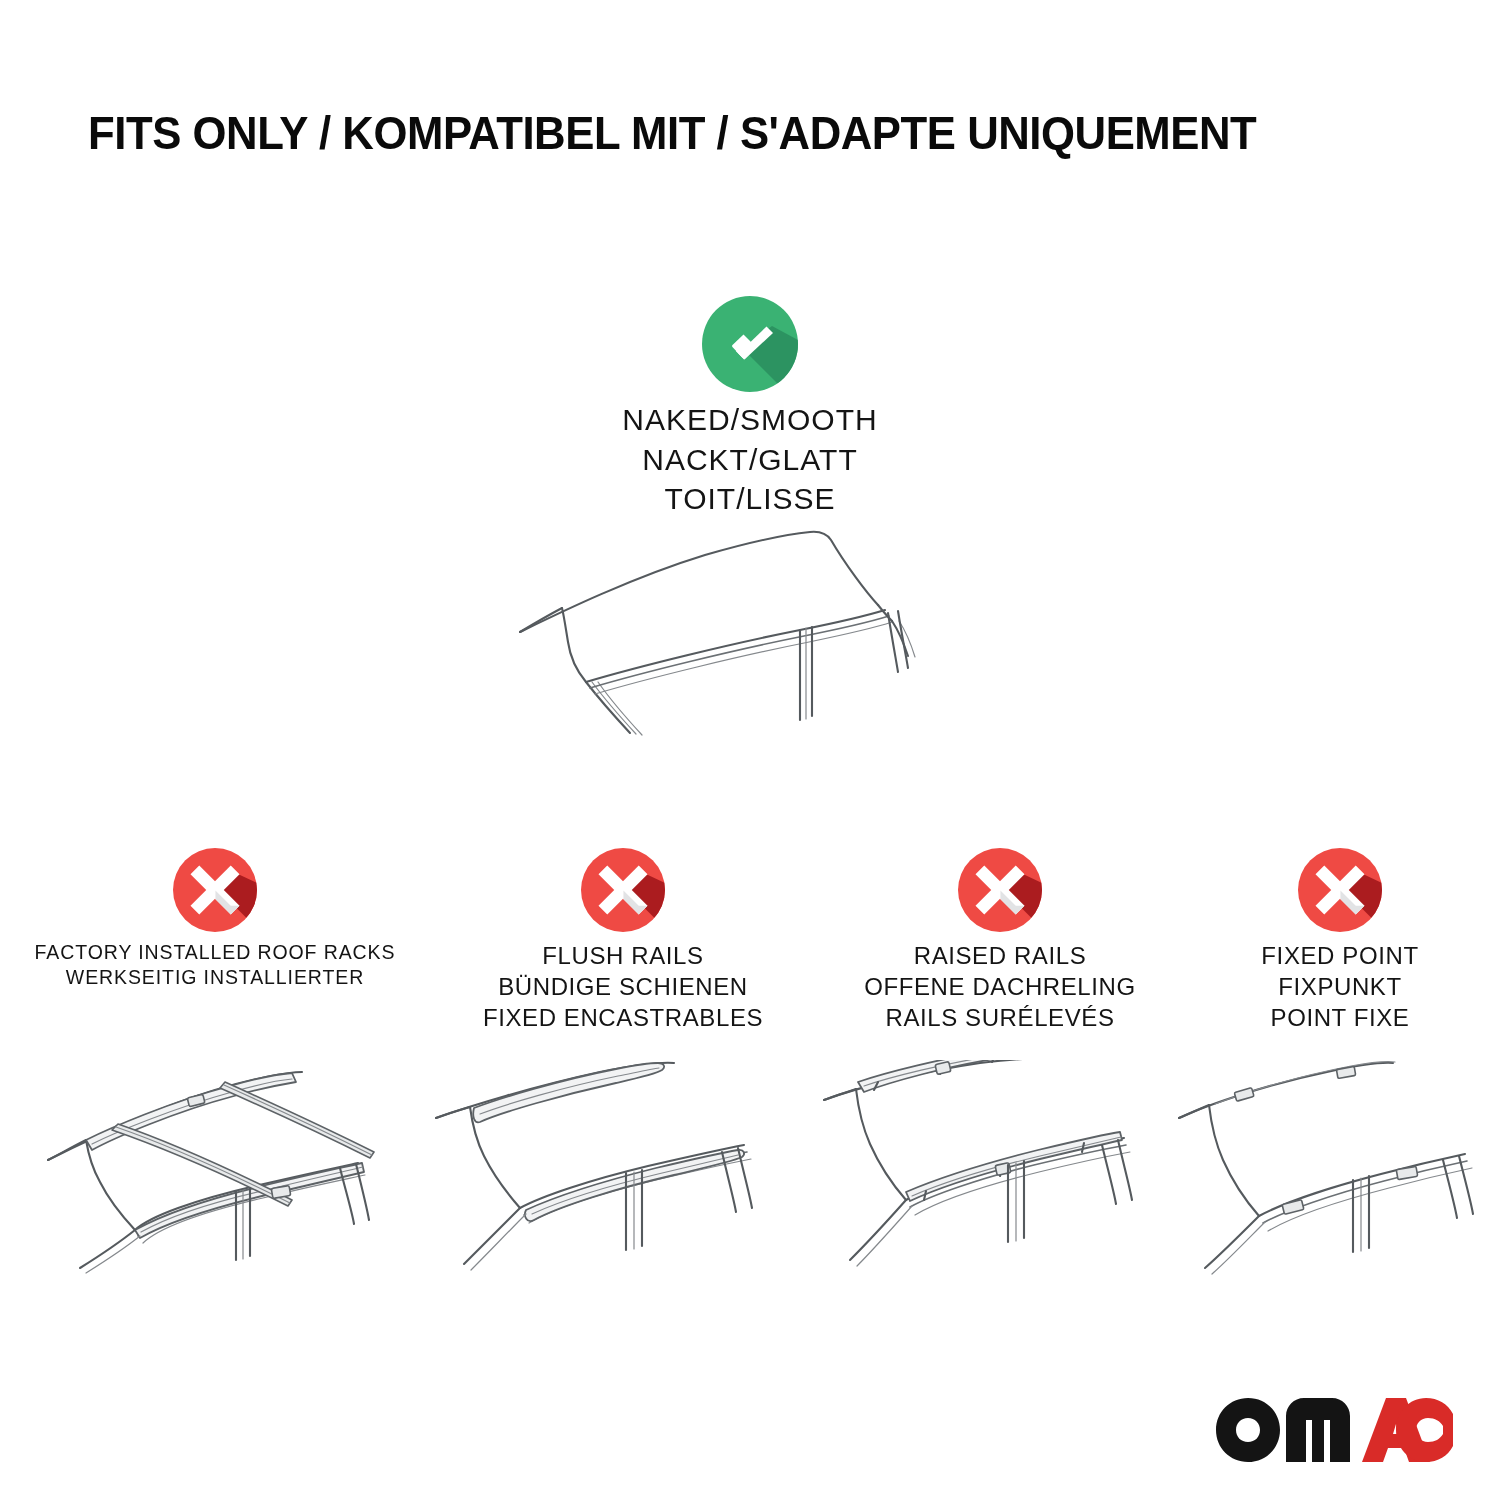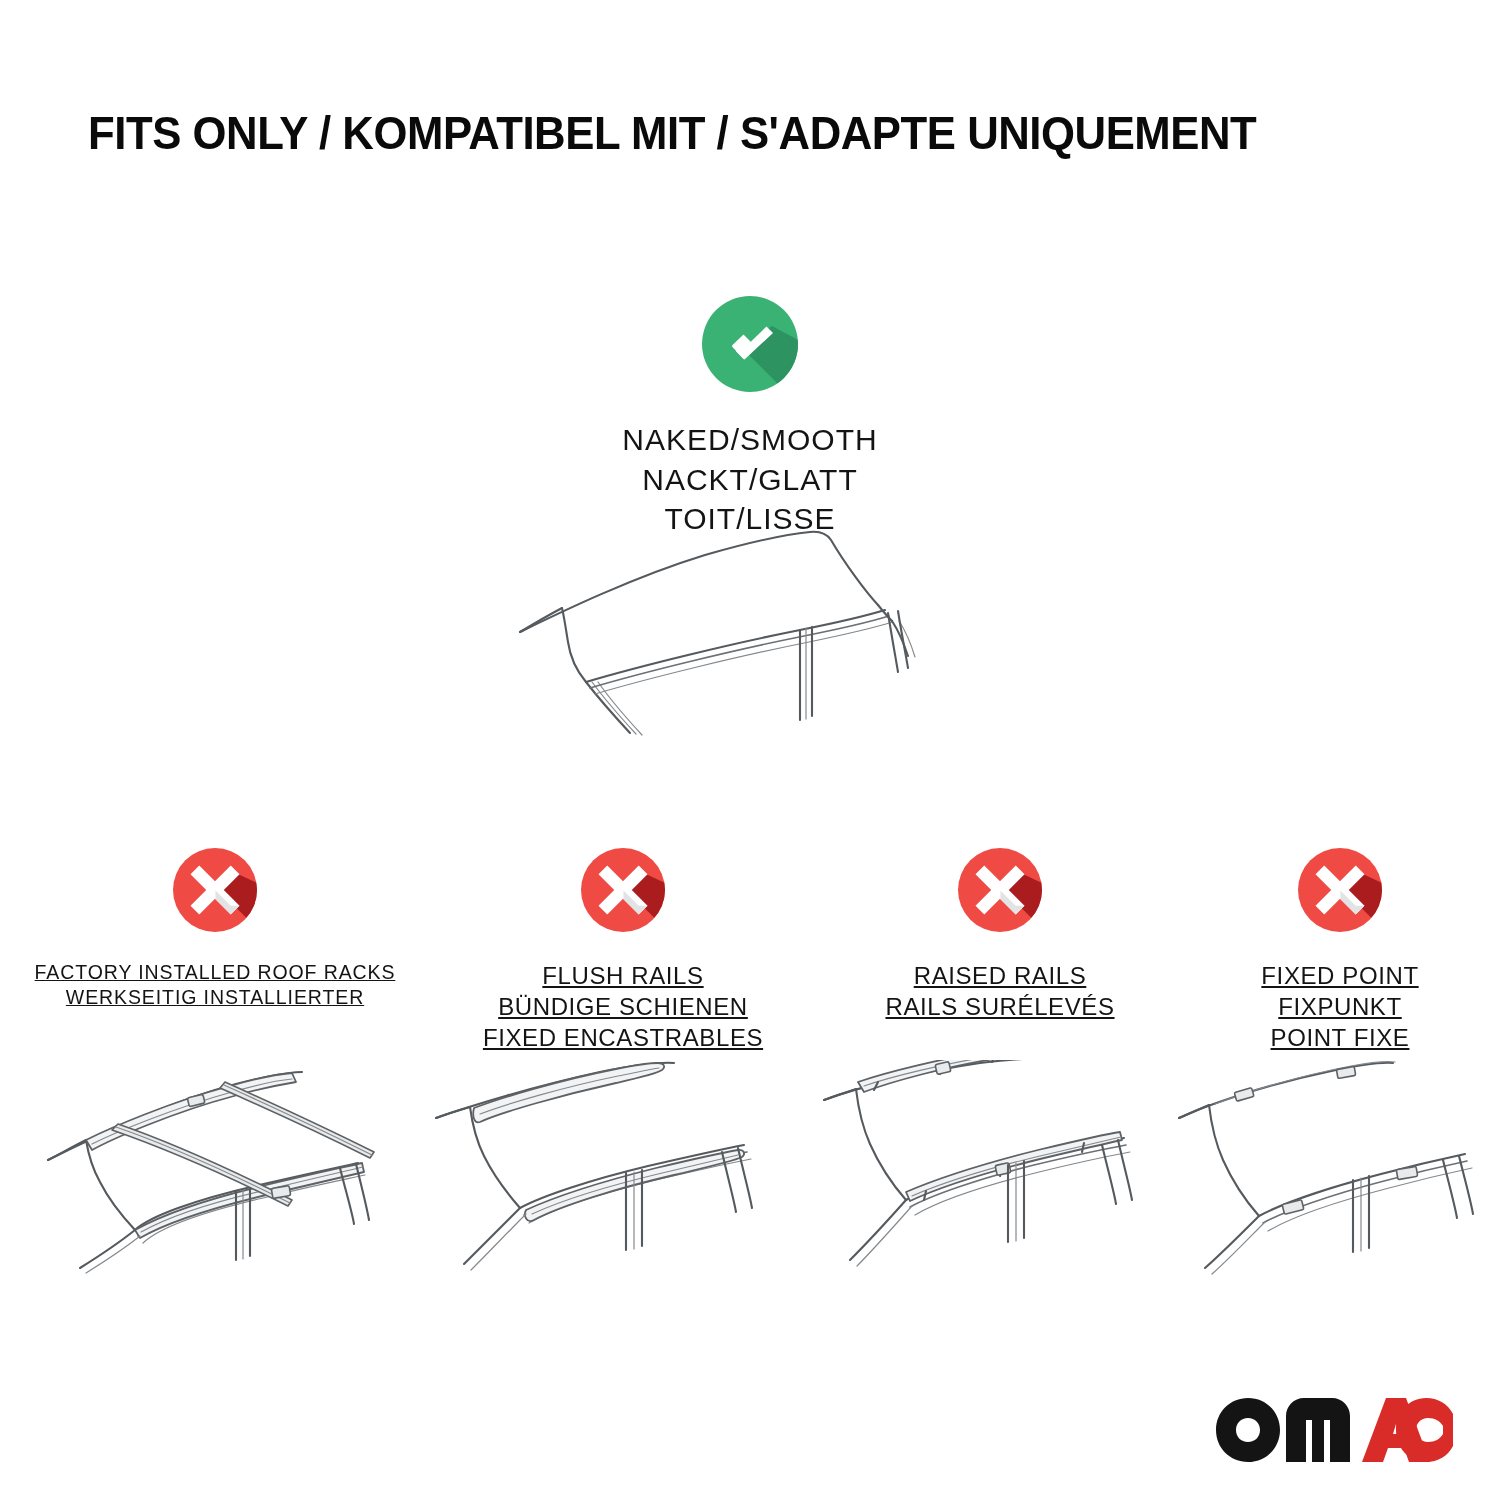--- a/index.html
+++ b/index.html
@@ -37,46 +37,45 @@
   .icon-circle{
     position:relative;
     width:96px;height:96px;
     margin:0 auto;
     border-radius:50%;
     overflow:hidden;
   }
   .icon-circle.green{background:#3ab273;}
   .icon-circle.red{background:#ef4a44;}
   .fit-label{
-    margin-top:28px;
+    margin-top:8px;
     font-size:30px;
     font-weight:300;
     letter-spacing:1px;
     color:#141414;
     line-height:1.32;
   }
   .fit-art{
     position:absolute;
     left:500px; top:520px;
     width:500px;height:270px;
   }
 
   
   .col{
     position:absolute;
     top:848px;
     text-align:center;
   }
   .col .icon-circle{width:84px;height:84px;}
   .col .caption{
-    margin-top:28px;
+    margin-top:8px;
     color:#141414;
     font-weight:300;
     line-height:1.3;
-    text-decoration:underline;
   }
   .col-1{left:15px;width:400px;}
   .col-1 .caption{font-size:19.5px;letter-spacing:0.9px;}
   .col-2{left:433px;width:380px;}
   .col-3{left:820px;width:360px;}
   .col-4{left:1175px;width:330px;}
   .col-2 .caption,.col-3 .caption,.col-4 .caption{font-size:24px;letter-spacing:0.6px;}
 
   .col-art{
     position:absolute;
@@ -263,20 +262,21 @@
     <div class="icon-circle red">
       <svg width="84" height="84" viewBox="0 0 96 96">
         <path d="M48 44 L96 92 L96 40 L62 24 Z" fill="#ab1c1f"></path>
         <path d="M30 20 L76 66 L66 76 L20 30 Z" fill="#ffffff"></path>
         <path d="M76 30 L30 76 L20 66 L66 20 Z" fill="#ffffff"></path>
         <path d="M48.5 48.5 L66 66 L76 66 L66 76 L48.5 58.5 Z" fill="#e2e3e5"></path>
       </svg>
     </div>
     <div class="caption">
       <div>RAISED RAILS</div>
+      <div>OFFENE DACHRELING</div>
       <div>RAILS SURÉLEVÉS</div>
     </div>
   </div>
 
   <div class="col-art art-3">
     <svg width="380" height="215" viewBox="0 0 380 215">
       <path class="ln" d="M4 40 C 36 28 98 12 160 3 C 192 -1 216 -2 228 -1"></path>
       <path class="ln" d="M4 40 C 12 37 24 33 36 29"></path>
       <path class="ln" d="M36 29 C 38 46 42 66 50 84 C 58 102 72 124 86 140"></path>
       <path class="ln" d="M86 140 C 108 128 156 112 212 98 C 258 87 288 81 304 78"></path>

